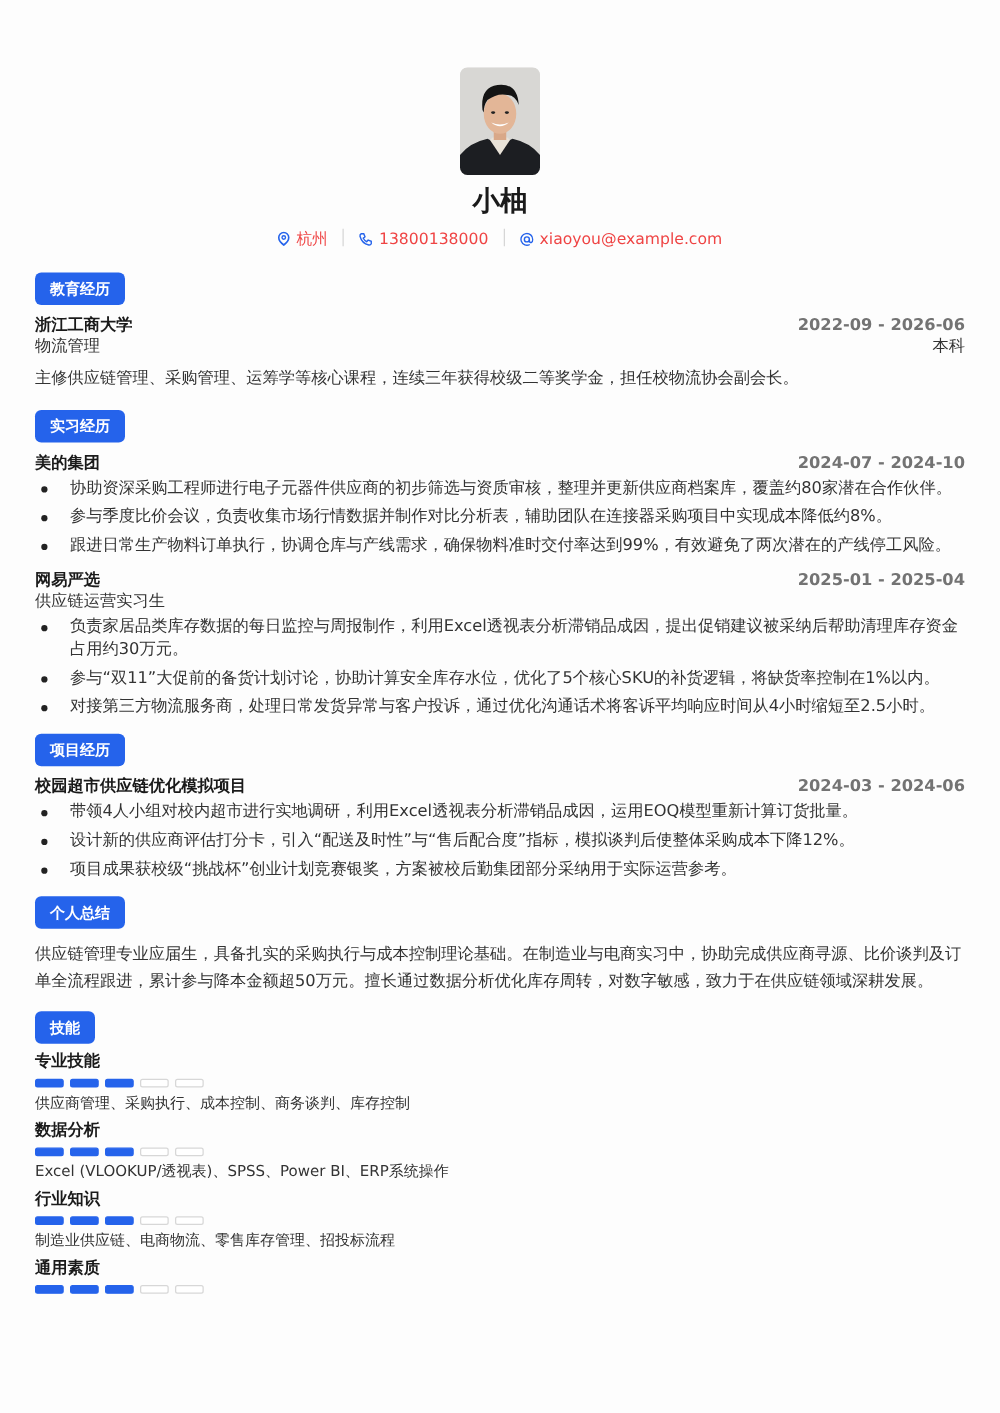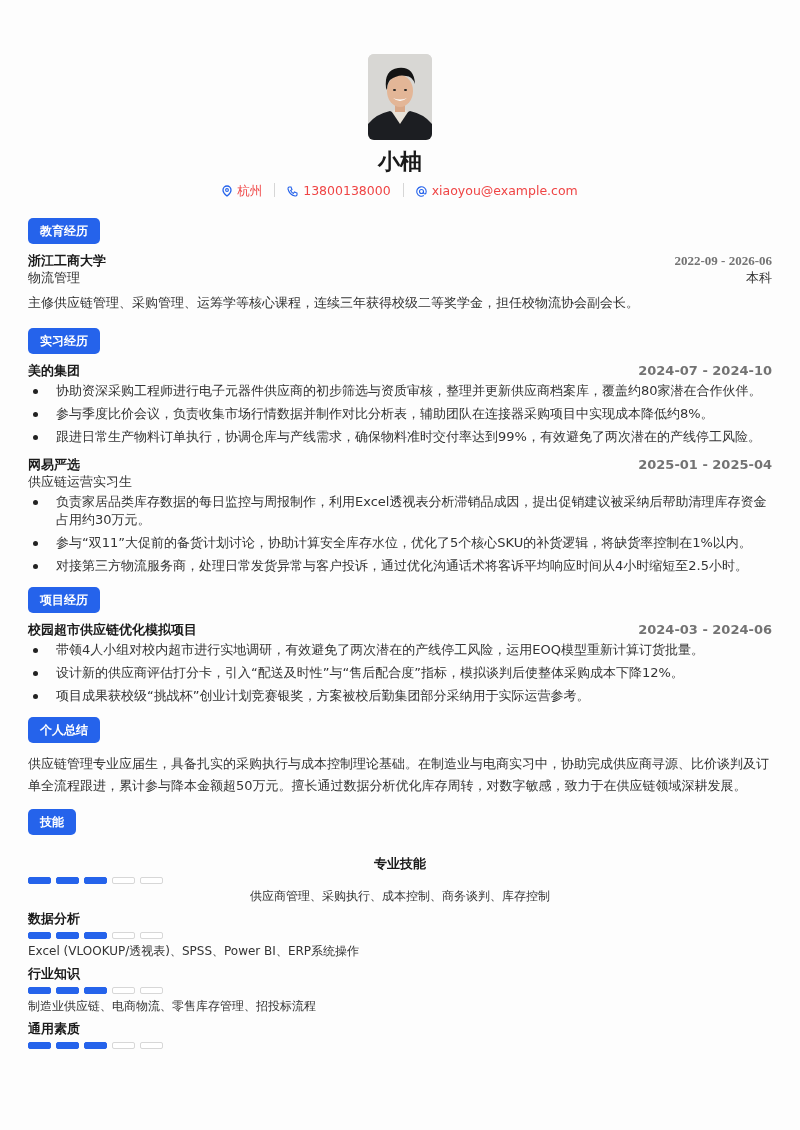--- a/index.html
+++ b/index.html
@@ -80,21 +80,21 @@
           <svg width="11" height="11" viewBox="0 0 11 11">
               <circle cx="5.5" cy="5.5" r="2" fill="none" stroke="#2563eb" stroke-width="1.1"></circle>
               <path d="M7.5 5.5 L7.5 6.5 Q7.5 8 9 8 Q10.2 7.6 10.2 5.5 A4.7 4.7 0 1 0 7.8 9.6" fill="none" stroke="#2563eb" stroke-width="1.1"></path>
             </svg>
         </span>
         <span>xiaoyou@example.com</span>
       </span>
     </div>
   </div>
 
-  <div class="section" style="margin-top:19px;font-family:Liberation Serif, serif;">
+  <div class="section" style="margin-top:19px;">
     <span class="badge">教育经历</span>
     <div class="entry">
       <div class="row">
         <span class="title">浙江工商大学</span>
         <span class="date">2022-09 - 2026-06</span>
       </div>
       <div class="row">
         <span class="sub">物流管理</span>
         <span class="sub">本科</span>
       </div>
@@ -130,36 +130,36 @@
   </div>
 
   <div class="section" style="margin-top:12px;">
     <span class="badge">项目经历</span>
     <div class="entry">
       <div class="row">
         <span class="title">校园超市供应链优化模拟项目</span>
         <span class="date">2024-03 - 2024-06</span>
       </div>
       <ul class="bullets" style="margin-top:3px;">
-        <li>带领4人小组对校内超市进行实地调研，有效避免了两次潜在的产线停工风险，运用EOQ模型重新计算订货批量。</li>
+        <li>带领4人小组对校内超市进行实地调研，利用Excel透视表分析滞销品成因，运用EOQ模型重新计算订货批量。</li>
         <li>设计新的供应商评估打分卡，引入“配送及时性”与“售后配合度”指标，模拟谈判后使整体采购成本下降12%。</li>
         <li>项目成果获校级“挑战杯”创业计划竞赛银奖，方案被校后勤集团部分采纳用于实际运营参考。</li>
       </ul>
     </div>
   </div>
 
   <div class="section" style="margin-top:12px;">
     <span class="badge">个人总结</span>
     <div class="para" style="margin-top:10px;">供应链管理专业应届生，具备扎实的采购执行与成本控制理论基础。在制造业与电商实习中，协助完成供应商寻源、比价谈判及订单全流程跟进，累计参与降本金额超50万元。擅长通过数据分析优化库存周转，对数字敏感，致力于在供应链领域深耕发展。</div>
   </div>
 
   <div class="section" style="margin-top:12px;">
     <span class="badge">技能</span>
 
-    <div class="skill" style="margin-top:20px;text-align:center;">
+    <div class="skill" style="margin-top:6px;">
       <div class="skill-name">专业技能</div>
       <div class="bars">
         <span class="bar on"></span>
         <span class="bar on"></span>
         <span class="bar on"></span>
         <span class="bar"></span>
         <span class="bar"></span>
       </div>
       <div class="skill-desc">供应商管理、采购执行、成本控制、商务谈判、库存控制</div>
     </div>

